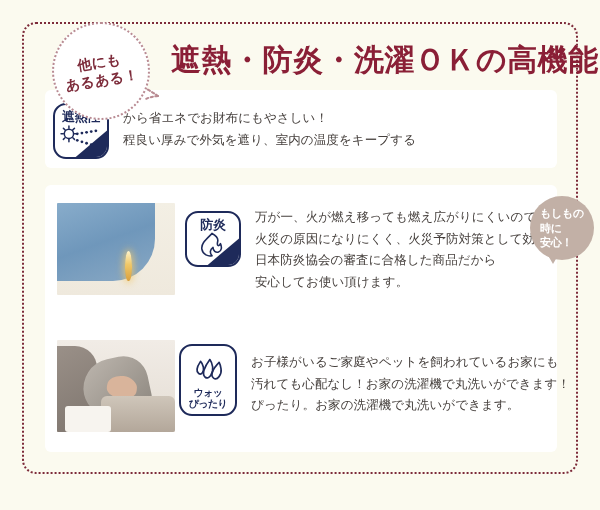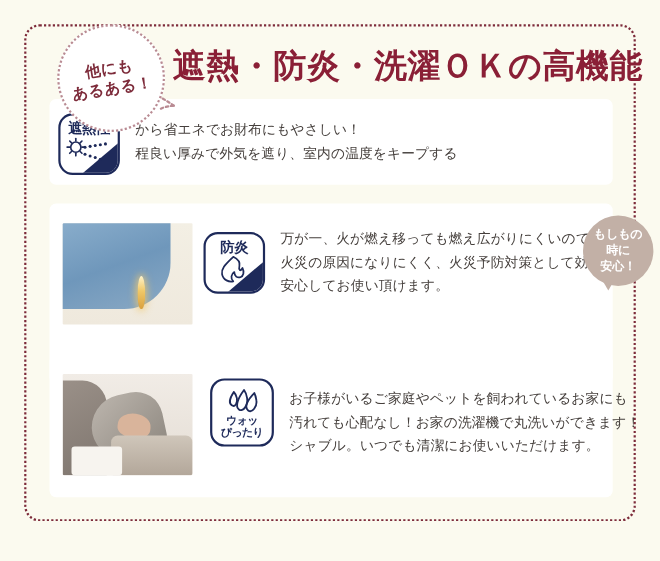--- a/index.html
+++ b/index.html
@@ -52,21 +52,21 @@
   .bubble-tail{
     position:absolute;
     left:112px; top:62px;
     width:26px; height:20px;
     z-index:3;
   }
   .bubble-tail svg{ display:block; }
 
   .title{
     position:absolute;
-    left:135px; top:22px;
+    left:149px; top:22px;
     font-size:30px;
     font-weight:bold;
     color:#8a1f36;
     letter-spacing:.5px;
     white-space:nowrap;
     z-index:2;
   }
 
   
   .card{
@@ -140,21 +140,21 @@
     flex:0 0 auto;
     width:56px; height:56px;
     background:#ffffff;
     border:2.5px solid #1e2a5a;
     border-radius:13px;
     position:relative;
     overflow:hidden;
   }
   #badge-1{ margin:13px 0 0 8px; }
   #badge-2{ margin:26px 0 0 10px; }
-  #badge-3{ margin:22px 0 0 16px; width:58px; height:62px; }
+  #badge-3{ margin:22px 0 0 4px; width:58px; height:72px; }
 
   .badge-corner{
     position:absolute;
     right:-4px; bottom:-4px;
     width:0; height:0;
     border-left:40px solid transparent;
     border-bottom:34px solid #1e2a5a;
   }
   .badge-label{
     position:absolute;
@@ -194,21 +194,21 @@
     background:#c2b0a6;
     border-radius:50%;
     display:flex; align-items:center; justify-content:center;
     z-index:5;
   }
   .side-callout-text{
     color:#ffffff;
     font-size:11px;
     font-weight:bold;
     line-height:1.35;
-    text-align:center;
+    text-align:left;
     letter-spacing:-.2px;
   }
   .side-callout-tail{
     position:absolute;
     left:546px; top:252px;
     width:0; height:0;
     border-left:7px solid transparent;
     border-right:7px solid transparent;
     border-top:12px solid #c2b0a6;
     z-index:4;
@@ -290,20 +290,21 @@
       <div class="badge-art">
         <svg viewBox="0 0 56 56" xmlns="http://www.w3.org/2000/svg">
           <path d="M27 22 C20 29 15 33 16 39 C17 45 23 47 27 46 C24 43 25 39 28 37 C28 41 31 43 34 42 C37 41 38 37 36 33 C34 37 32 35 33 31 C34 27 31 24 27 22 Z" fill="#ffffff" stroke="#1e2a5a" stroke-width="1.7" stroke-linejoin="round"></path>
         </svg>
       </div>
     </div>
 
     <div class="body-text">
       <p>万が一、火が燃え移っても燃え広がりにくいので、</p>
       <p>火災の原因になりにくく、火災予防対策として効果的！</p>
+      <p>日本防炎協会の審査に合格した商品だから</p>
       <p>安心してお使い頂けます。</p>
     </div>
   </div>
 </div>
 
 <div class="side-callout-tail"></div>
 <div class="side-callout">
   <div class="side-callout-text">
     <div>もしもの</div>
     <div>時に</div>
@@ -334,16 +335,16 @@
             <path d="M31 9 C25 17 22 25 26 28 C30 31 35 24 34 17 C33.5 13.6 32.5 11 31 9 Z"></path>
             <path d="M41 12 C34 19 31 26 35 29 C39 32 44 25 43 19 C42.6 16 42 13.8 41 12 Z"></path>
           </g>
         </svg>
       </div>
     </div>
 
     <div class="body-text">
       <p>お子様がいるご家庭やペットを飼われているお家にも</p>
       <p>汚れても心配なし！お家の洗濯機で丸洗いができます！</p>
-      <p>シャブル。いつでも清潔にお使いいただけます。</p>
+      <p>ぴったり。お家の洗濯機で丸洗いができます。</p>
     </div>
   </div>
 </div>
 
 </body></html>

